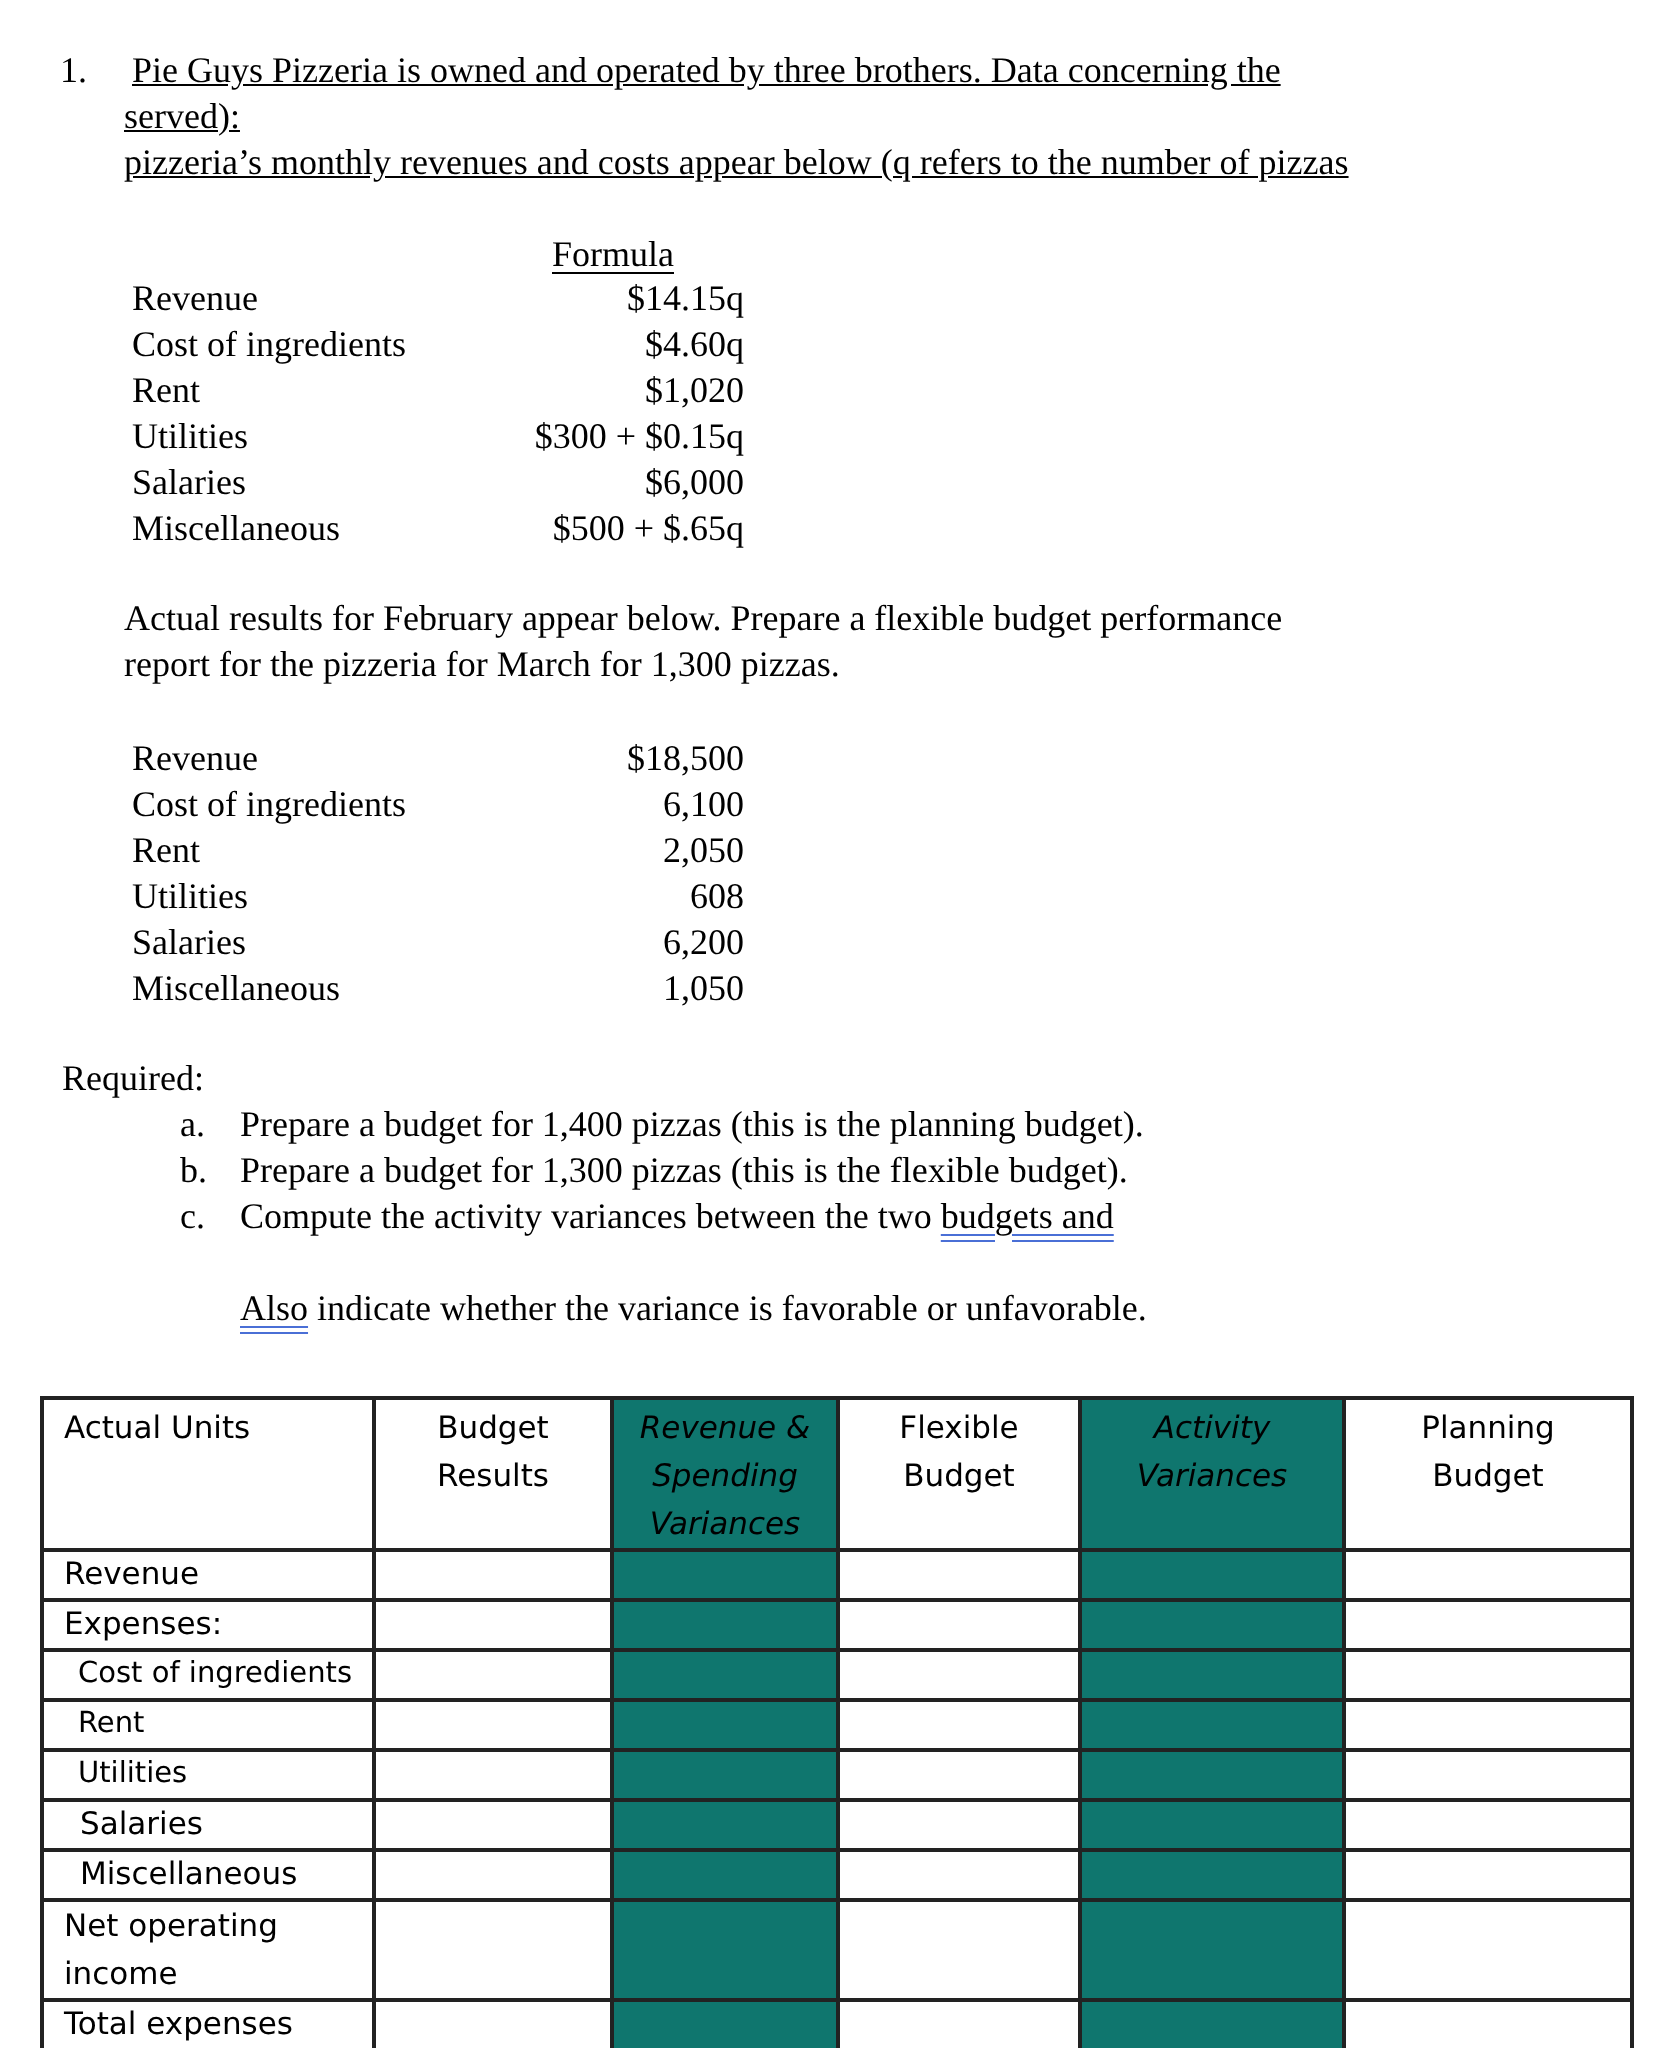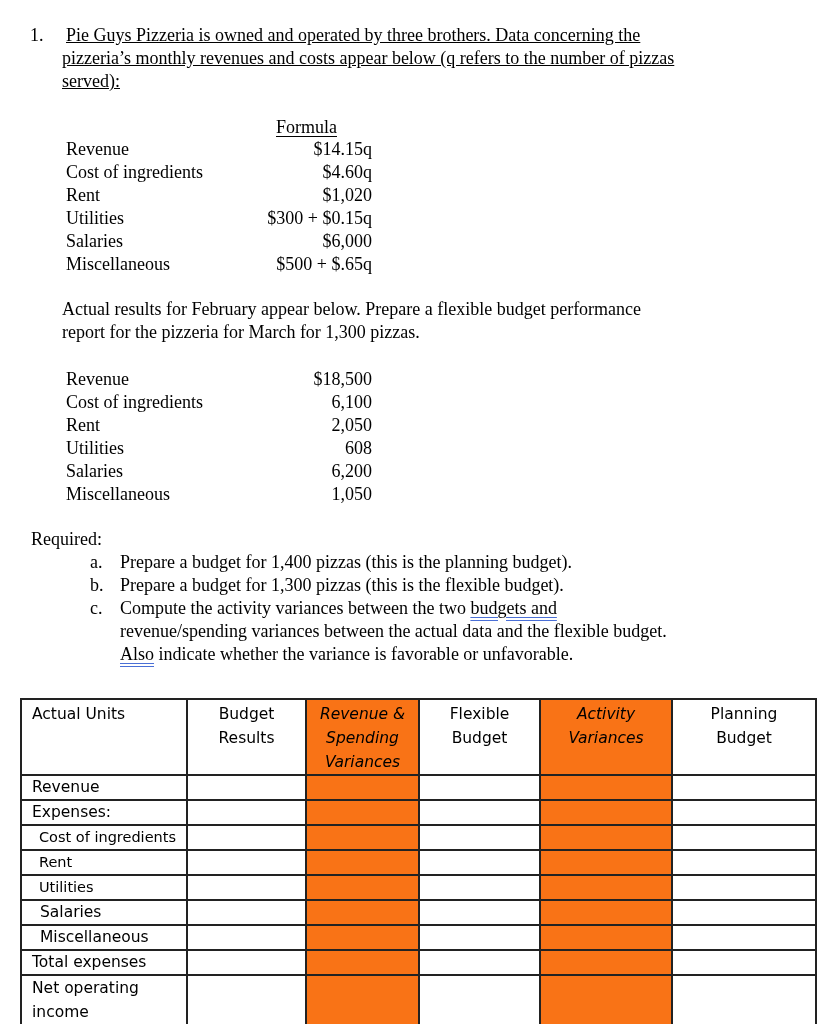--- a/index.html
+++ b/index.html
@@ -21,37 +21,37 @@
 
   .required { left: 31px; top: 528px; }
   .req-list { position: absolute; left: 90px; top: 551px; width: 720px; }
   .req-item { display: flex; }
   .req-item .mark { width: 30px; flex: none; }
   .req-item .body { white-space: nowrap; }
   .squiggle { text-decoration: underline; text-decoration-color: #4a6fd6; text-decoration-style: double; text-underline-offset: 3px; }
 
   table.report { position: absolute; left: 20px; top: 688px; border-collapse: collapse; font-family: "DejaVu Sans", "Liberation Sans", sans-serif; font-size: 15.5px; table-layout: fixed; margin-top: 10px; }
   table.report td { border: 2px solid #222; padding: 0 0 0 10px; vertical-align: top; }
-  table.report td.shade { background: #f97316; }
+  table.report td.shade { background: #0f766e; }
   table.report .hdr td { height: 72px; padding-top: 2px; line-height: 24px; }
   table.report .hdr td.center { text-align: center; padding-left: 0; }
   table.report .hdr td.ital { font-style: italic; }
   table.report tr.r td { height: 23px; line-height: 23px; }
   table.report tr.r.tall td { height: 47px; line-height: 24px; }
   table.report td.lbl-indent { padding-left: 17px; font-size: 14.5px; }
   table.report td.lbl-indent2 { padding-left: 18px; }
 </style>
 </head>
 <body>
 
 <div class="abs serif q-num">1.</div>
 <div class="abs serif q-text">
   <span class="line first">Pie Guys Pizzeria is owned and operated by three brothers. Data concerning the</span>
+  <span class="line">served):</span>
   <span class="line">pizzeria’s monthly revenues and costs appear below (q refers to the number of pizzas</span>
-  <span class="line">served):</span>
 </div>
 
 <div class="serif formula-head">Formula</div>
 <div class="ftable serif" style="top:138px;">
   <div class="row">
       <span>Revenue</span>
       <span class="val">$14.15q</span>
     </div>
   <div class="row">
       <span>Cost of ingredients</span>
@@ -114,21 +114,21 @@
     <span class="body">Prepare a budget for 1,400 pizzas (this is the planning budget).</span>
   </div>
   <div class="req-item">
     <span class="mark">b.</span>
     <span class="body">Prepare a budget for 1,300 pizzas (this is the flexible budget).</span>
   </div>
   <div class="req-item">
     <span class="mark">c.</span>
     <span class="body">
       <span>Compute the activity variances between the two </span><span class="squiggle">budgets  and</span><br>
-      <span>revenue/spending variances between the actual data and the flexible budget.</span><br>
+      <br>
       <span class="squiggle">Also</span><span> indicate whether the variance is favorable or unfavorable.</span>
     </span>
   </div>
 </div>
 
 <table class="report">
   <colgroup>
     <col style="width:166px">
       <col style="width:119px">
       <col style="width:113px">
@@ -194,30 +194,30 @@
         <td></td>
   </tr>
   <tr class="r">
     <td class="lbl-indent2">Miscellaneous</td>
     <td></td>
         <td class="shade"></td>
         <td></td>
         <td class="shade"></td>
         <td></td>
   </tr>
-  <tr class="r">
-    <td>Total expenses</td>
-    <td></td>
-        <td class="shade"></td>
-        <td></td>
-        <td class="shade"></td>
-        <td></td>
-  </tr>
   <tr class="r tall">
     <td><span>Net operating</span><br><span>income</span></td>
     <td></td>
         <td class="shade"></td>
         <td></td>
         <td class="shade"></td>
         <td></td>
   </tr>
+  <tr class="r">
+    <td>Total expenses</td>
+    <td></td>
+        <td class="shade"></td>
+        <td></td>
+        <td class="shade"></td>
+        <td></td>
+  </tr>
 </tbody>
   </table>
 
 </body></html>

